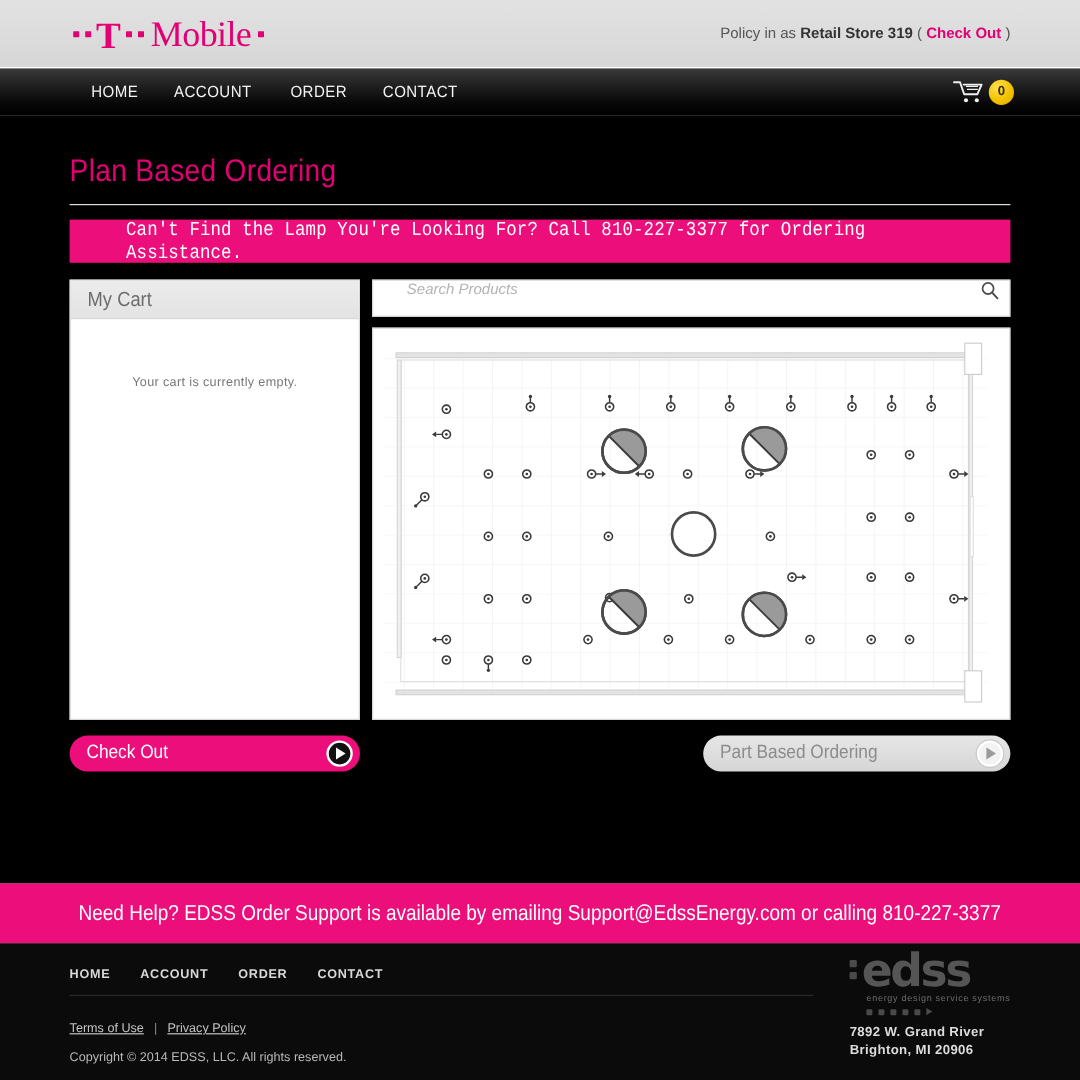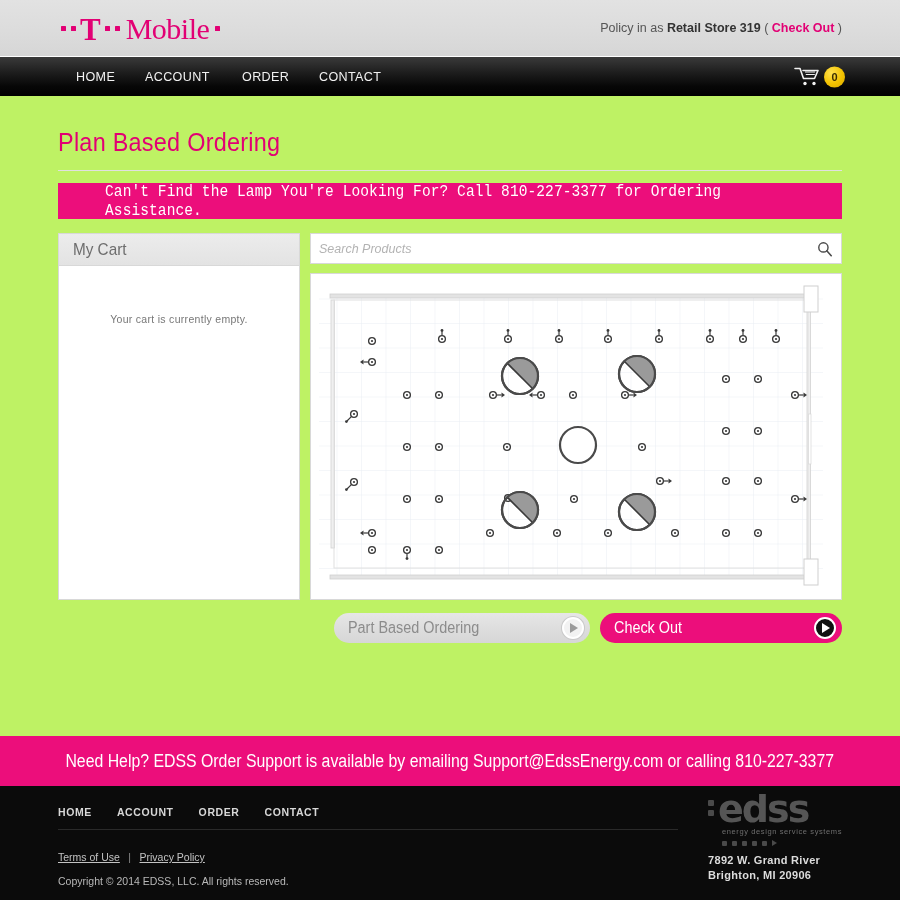--- a/index.html
+++ b/index.html
@@ -103,21 +103,21 @@
     font-size: 11px;
     font-weight: bold;
     display: flex; align-items: center; justify-content: center;
   }
 
   
   .content {
     padding: 0 58px;
     position: relative;
     height: 640px;
-    background: #bef264;
+    background: #000000;
   }
   .page-title {
     font-size: 26px;
     color: #e20074;
     padding-top: 31px;
     font-family: "Liberation Sans Narrow", "Liberation Sans", sans-serif;
     transform: scaleX(0.9);
     transform-origin: left center;
     letter-spacing: 0.3px;
     font-weight: normal;
@@ -177,22 +177,22 @@
   }
 
   
   .right-col { flex: 1; display: flex; flex-direction: column; }
   .controls-row { display: flex; gap: 9px; }
   .search-box {
     flex: 1;
     height: 31px;
     border: 1px solid #d8d8d8;
     background: #fff;
-    display: flex; align-items: center;
-    padding: 0 8px 0 8px;
+    display: flex; align-items: flex-start;
+    padding: 0 8px 0 28px;
     position: relative;
   }
   .search-box input {
     flex: 1; border: 0; outline: 0;
     font-size: 12.5px;
     font-style: italic;
     color: #aaa;
     font-family: "Liberation Sans", sans-serif;
     background: transparent;
   }
@@ -727,30 +727,30 @@
                 <circle cx="325" cy="238" r="18" fill="none" stroke="#4a4a4a" stroke-width="2.2"></circle>
               </g>
             </g>
         </svg>
       </div>
 
     </div>
   </div>
 
   <div class="buttons-row">
+    <div class="btn btn-checkout">
+      <span class="txt">Check Out</span>
+      <span class="arrow-circle dark">
+        <span class="arrow-tri white"></span>
+      </span>
+    </div>
     <div class="btn btn-part">
       <span class="txt">Part Based Ordering</span>
       <span class="arrow-circle light">
         <span class="arrow-tri grey"></span>
-      </span>
-    </div>
-    <div class="btn btn-checkout">
-      <span class="txt">Check Out</span>
-      <span class="arrow-circle dark">
-        <span class="arrow-tri white"></span>
       </span>
     </div>
   </div>
 </div>
 
 <div class="pink-footer">
   <span>Need Help? EDSS Order Support is available by emailing Support@EdssEnergy.com or calling 810-227-3377</span>
 </div>
 
 <div class="dark-footer">

